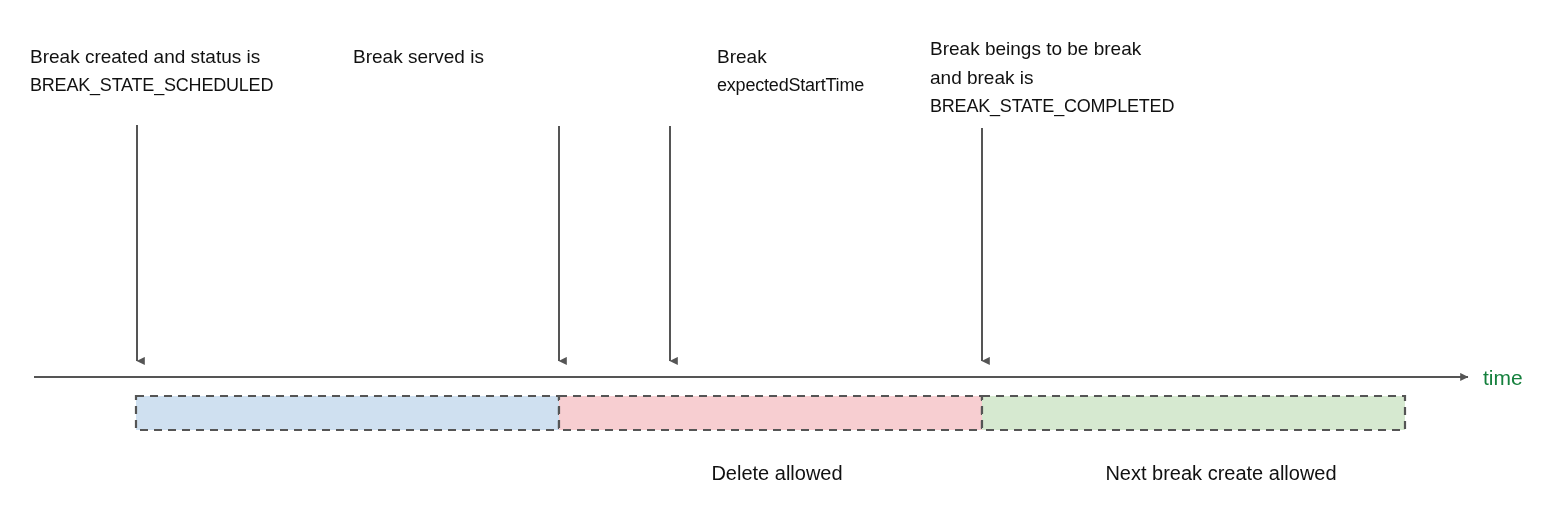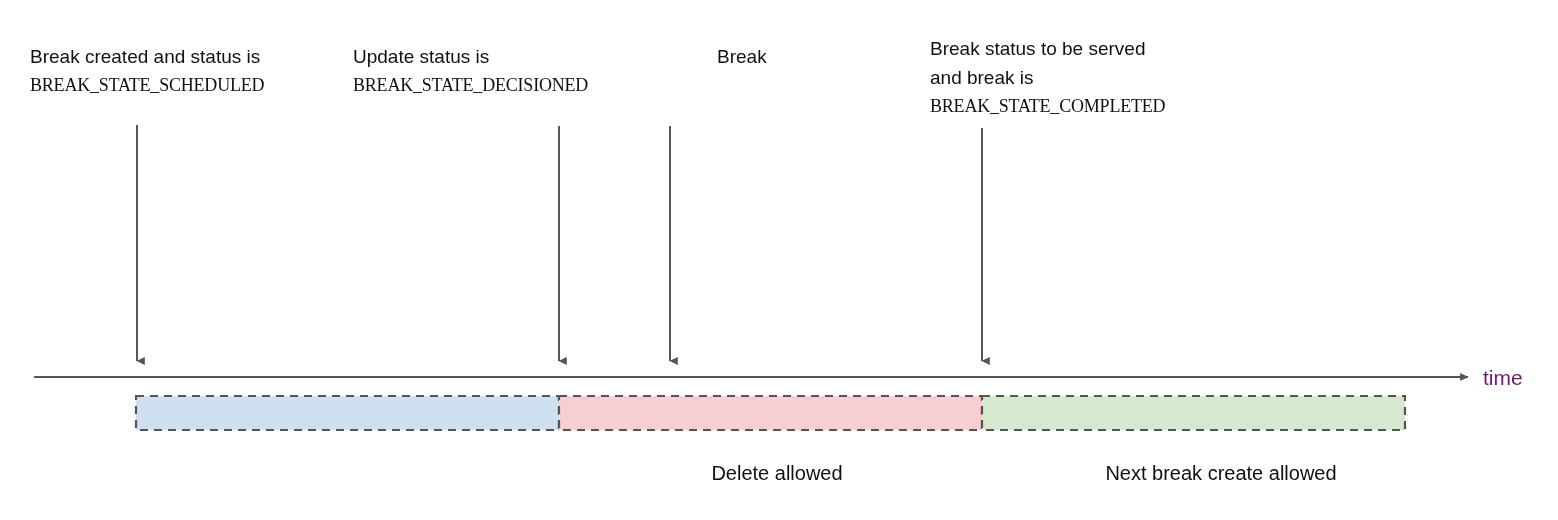--- a/index.html
+++ b/index.html
@@ -23,21 +23,21 @@
   
   .event-label {
     position: absolute;
     font-family: "Liberation Sans", sans-serif;
     font-size: 19px;
     line-height: 29px;
     color: #111111;
     white-space: nowrap;
   }
   .event-label .mono {
-    font-family: Liberation Serif, serif;
+    font-family: Liberation Sans, sans-serif;
     font-size: 18px;
     letter-spacing: -0.2px;
   }
   .event-label .line {
     display: block;
   }
 
   #label-scheduled  { left: 30px;  top: 42px; }
   #label-decisioned { left: 353px; top: 42px; }
   #label-start      { left: 673px; top: 42px; margin-left: 44px; }
@@ -52,21 +52,21 @@
     height: 520px;
   }
 
   
   #time-caption {
     position: absolute;
     left: 1483px;
     top: 366px;
     font-size: 21px;
     line-height: 24px;
-    color: #701a75;
+    color: #15803d;
   }
 
   
   .segment-caption {
     position: absolute;
     top: 460px;
     font-size: 20px;
     line-height: 26px;
     color: #111111;
     white-space: nowrap;
@@ -80,30 +80,30 @@
 <body>
 
 <div id="diagram">
 
   <div class="event-label" id="label-scheduled">
     <span class="line">Break created and status is</span>
     <span class="line mono">BREAK_STATE_SCHEDULED</span>
   </div>
 
   <div class="event-label" id="label-decisioned">
-    <span class="line">Update status is</span>
-    <span class="line mono">BREAK_STATE_DECISIONED</span>
+    <span class="line">Break served is</span>
   </div>
 
   <div class="event-label" id="label-start">
     <span class="line">Break</span>
+    <span class="line mono">expectedStartTime</span>
   </div>
 
   <div class="event-label" id="label-completed">
-    <span class="line">Break status to be served</span>
+    <span class="line">Break beings to be break</span>
     <span class="line">and break is</span>
     <span class="line mono">BREAK_STATE_COMPLETED</span>
   </div>
 
   <svg id="canvas" viewBox="0 0 1558 520" xmlns="http://www.w3.org/2000/svg">
     <defs>
       <marker id="head-down" markerWidth="9" markerHeight="9" refX="4.5" refY="8.2" orient="auto" markerUnits="userSpaceOnUse">
         <path d="M0.4,0.4 L8.6,0.4 L4.5,8.6 Z" fill="#555555"></path>
       </marker>
       <marker id="head-right" markerWidth="9" markerHeight="9" refX="8.2" refY="4.5" orient="auto" markerUnits="userSpaceOnUse">

